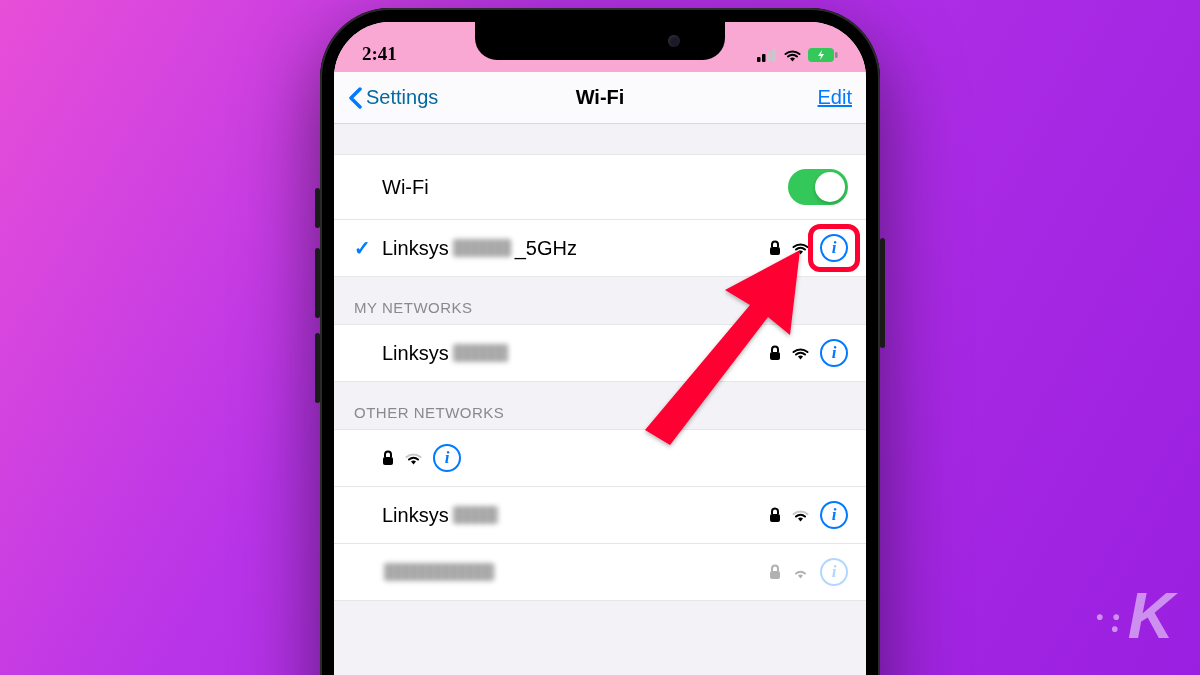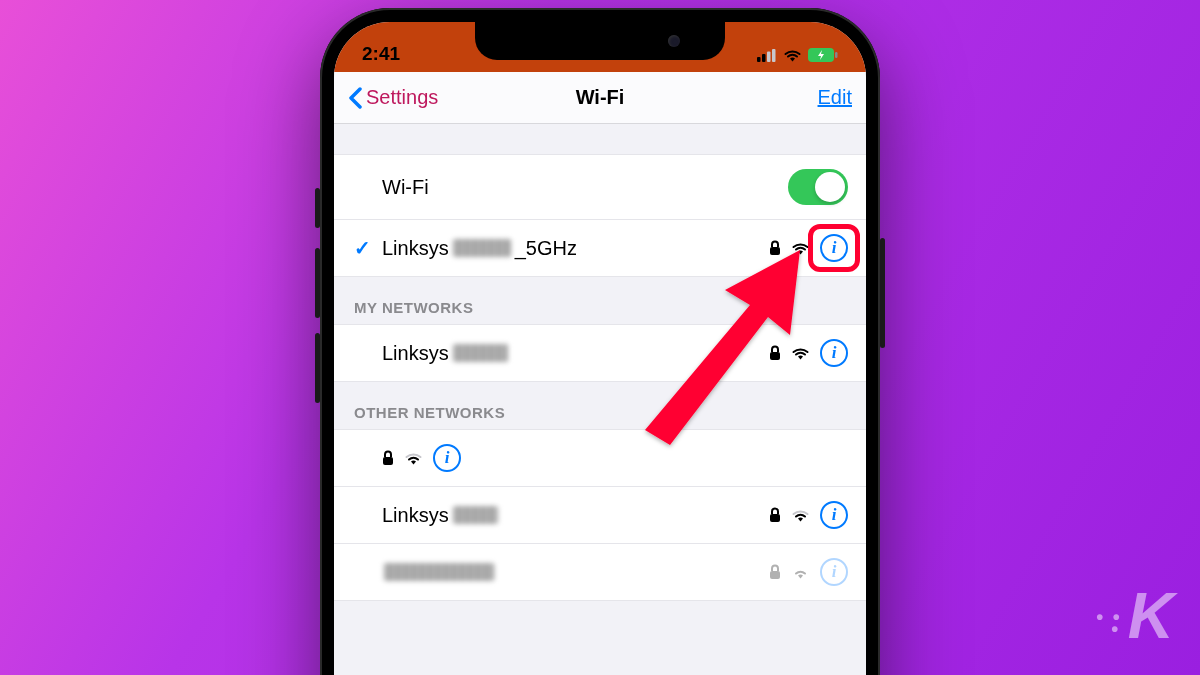--- a/index.html
+++ b/index.html
@@ -61,53 +61,53 @@
     background: #1a1a2a;
     border-radius: 50%;
     box-shadow: inset 1px 1px 3px #333;
   }
   .status-bar {
     height: 50px;
     padding: 14px 28px 0;
     display: flex;
     justify-content: space-between;
     align-items: center;
-    background: #c2410c;
+    background: #f9a8d4;
+    font-family: Liberation Serif, serif;
   }
   .status-time { font-weight: 600; font-size: 19px; }
   .status-right { display: flex; align-items: center; gap: 6px; padding-top:2px;}
   .nav-bar {
     height: 52px;
     background: #fbfbfd;
     border-bottom: 1px solid #d8d8dc;
     display: flex;
     align-items: center;
     justify-content: space-between;
     padding: 0 14px;
     position: relative;
   }
   .nav-back {
     display: flex; align-items: center;
-    color: #be185d; font-size: 20px;
+    color: #0369a1; font-size: 20px;
   }
   .nav-title {
     position: absolute; left: 0; right: 0;
     text-align: center; font-weight: 600; font-size: 20px;
     pointer-events: none;
   }
   .nav-edit { color: #007aff; font-size: 20px; text-decoration: underline; }
   .content { padding: 0; }
   .group { background: #fff; border-top: 1px solid #e5e5ea; border-bottom: 1px solid #e5e5ea; }
   .group.first { margin-top: 30px; }
   .section-header {
     padding: 22px 20px 8px;
     font-size: 15px;
     color: #8a8a8e;
     letter-spacing: 0.5px;
-    font-weight: bold;
   }
   .row {
     display: flex;
     align-items: center;
     padding: 14px 18px 14px 20px;
     min-height: 54px;
     border-top: 1px solid #e5e5ea;
     background: #fff;
     position: relative;
   }

